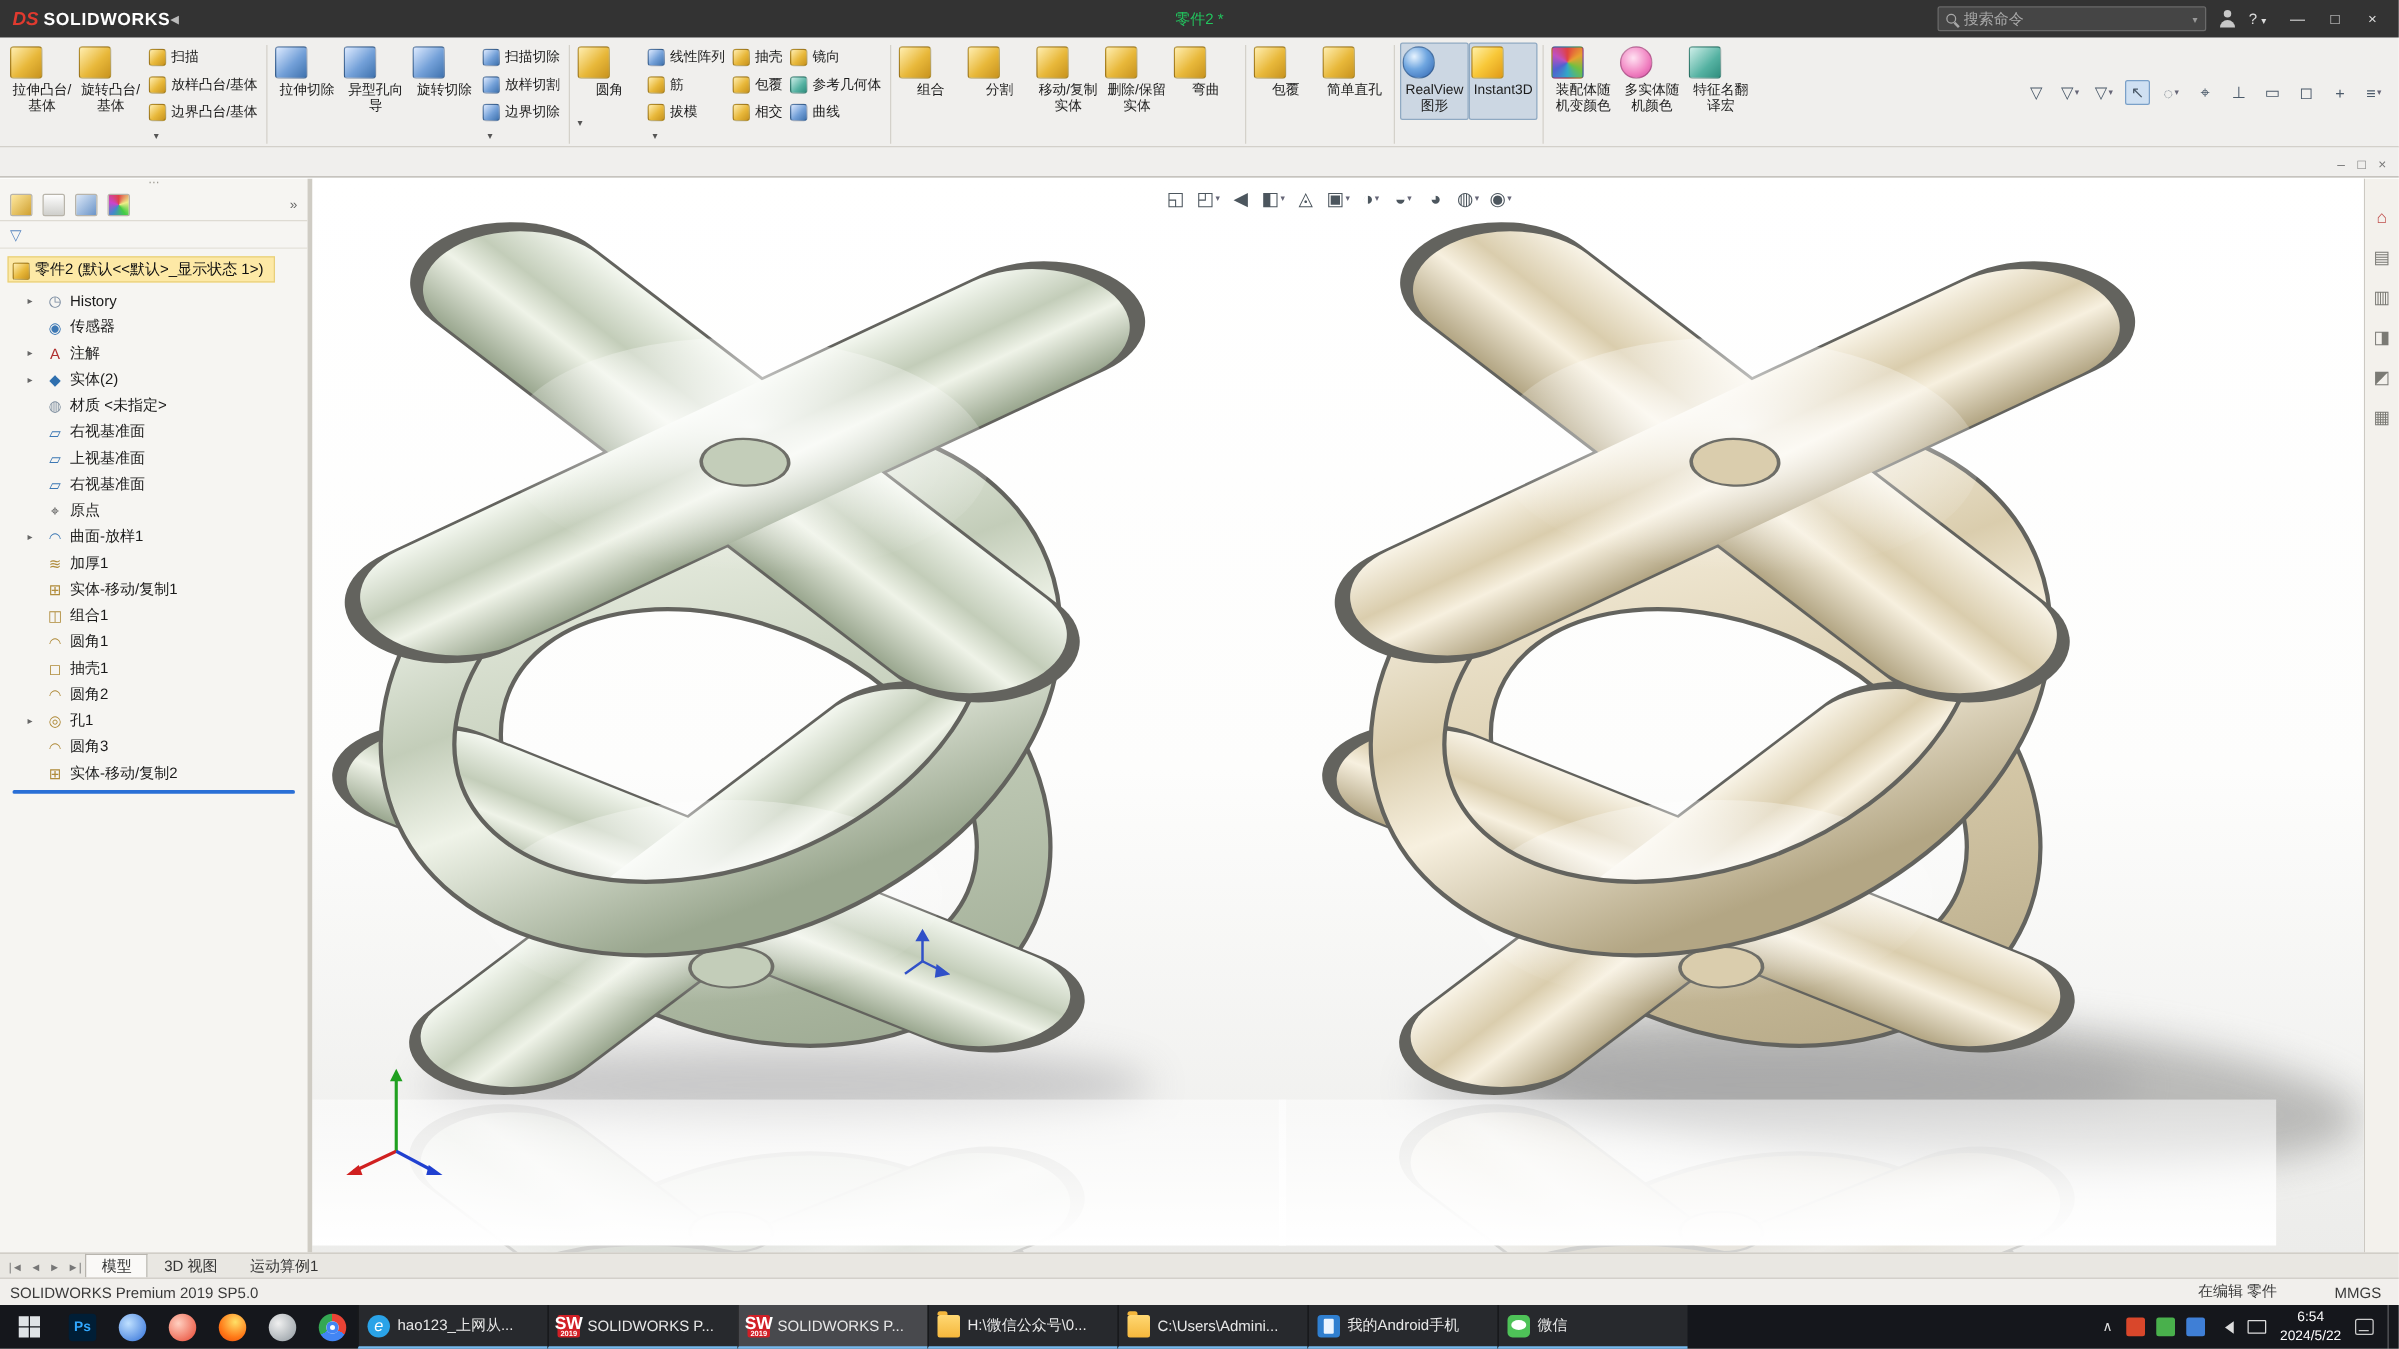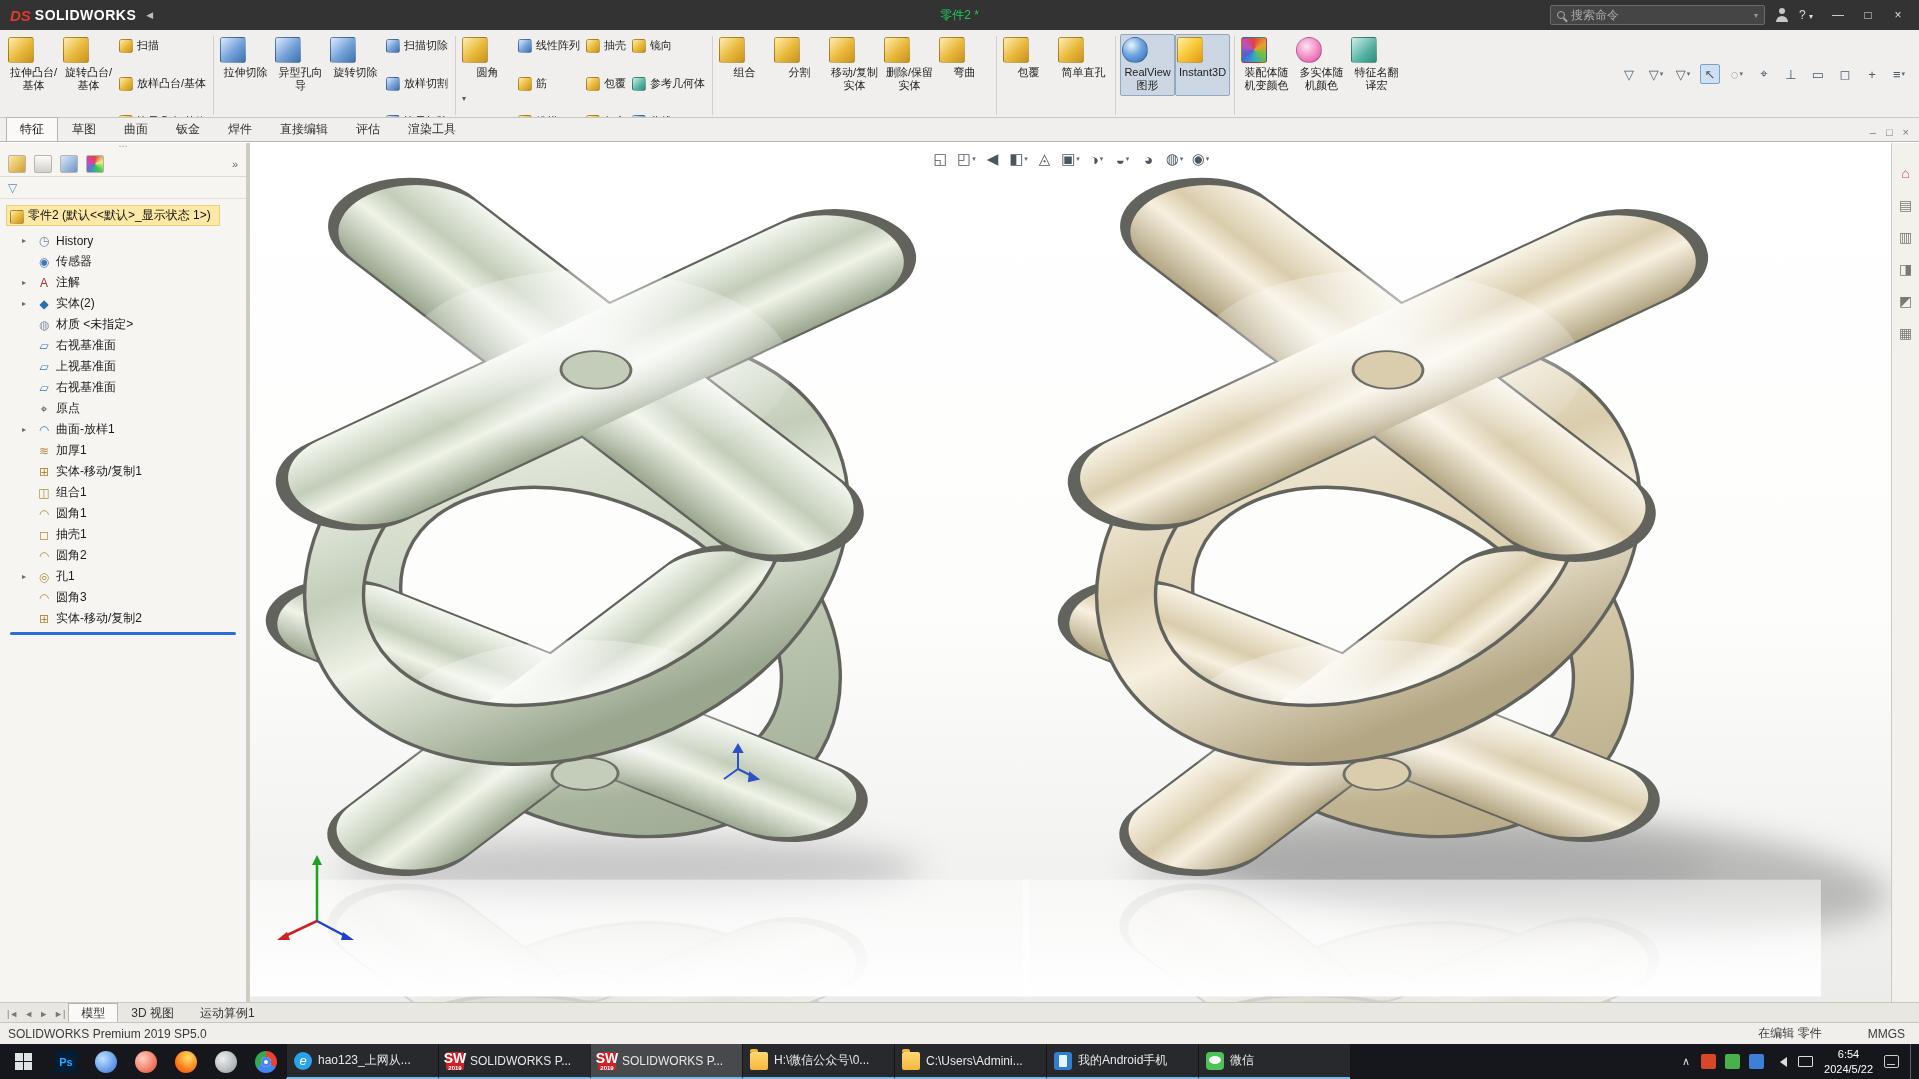--- a/index.html
+++ b/index.html
@@ -3,21 +3,21 @@
 <meta charset="utf-8">
 <style>
   *{margin:0;padding:0;box-sizing:border-box}
   html,body{width:1919px;height:1079px;overflow:hidden;background:#fff;
     font-family:"Liberation Sans","DejaVu Sans",sans-serif;font-size:12px;color:#222}
 
   
   #titlebar{position:absolute;left:0;top:0;width:100%;height:30px;background:#333;
     display:flex;align-items:center;color:#e8e8e8;z-index:50}
   .dsmark{color:#e03a2f;font-weight:bold;font-style:italic;font-size:15px;margin:0 4px 0 10px}
-  .brand{color:#fff;font-weight:bold;font-size:14px;letter-spacing:.5px;margin-right:10px}
+  .brand{color:#fff;font-weight:bold;font-size:14px;letter-spacing:.5px;}
   .pin{color:#bbb;font-size:9px;margin-right:8px}
   .menu-item{padding:4px 8px;font-size:12px;color:#e8e8e8;cursor:default}
   #doc-title{position:absolute;left:50%;transform:translateX(-50%);color:#22c55e;font-size:12px}
   #tb-right{margin-left:auto;display:flex;align-items:center;gap:10px;padding-right:6px}
   #search-box{width:215px;height:20px;background:#454545;border:1px solid #6a6a6a;border-radius:2px;
     display:flex;align-items:center;gap:6px;padding:0 6px;color:#a8a8a8}
   .mag{width:8px;height:8px;border:1.5px solid #a8a8a8;border-radius:50%;position:relative;flex:none}
   .mag::after{content:'';position:absolute;width:5px;height:1.5px;background:#a8a8a8;
     transform:rotate(45deg);right:-4px;bottom:-2px}
   #search-box .caret{margin-left:auto;font-size:8px;color:#999}
@@ -38,21 +38,21 @@
   .ric{width:26px;height:26px;border-radius:3px;border:1px solid rgba(0,0,0,.22);flex:none}
   .ric.sm{width:14px;height:14px}
   .ic-gold{background:linear-gradient(135deg,#ffeeb0,#e8b83a 55%,#c8931e)}
   .ic-blue{background:linear-gradient(135deg,#ddeaff,#73a0d8 55%,#3f72ae)}
   .ic-teal{background:linear-gradient(135deg,#cdeee8,#55b2a2 60%,#2f8e7e)}
   .ic-sphere{border-radius:50%;background:radial-gradient(circle at 35% 30%,#e8f4ff,#6fa6e0 45%,#2f64b0)}
   .ic-i3d{background:linear-gradient(135deg,#fff0a8,#f8c838 50%,#e09a18)}
   .ic-pink{border-radius:50%;background:radial-gradient(circle at 40% 35%,#ffe2f2,#f080c0 60%,#d048a0)}
   .ic-multi{background:conic-gradient(#e04040,#e8a030,#70c040,#30a8c8,#5060d0,#c050c0,#e04040)}
   .rib-caret{font-size:8px;color:#555;margin-top:1px}
-  .rib-stack{display:flex;flex-direction:column;gap:21px;padding:3px 3px 0 3px;flex:none}
+  .rib-stack{display:flex;flex-direction:column;gap:5px;padding:3px 3px 0 3px;flex:none}
   .rib-small{display:flex;align-items:center;gap:4px;font-size:11px;height:17px;white-space:nowrap;color:#1c1c1c}
   .rib-sep{width:1px;align-self:stretch;background:#d4d1ca;margin:2px 4px;flex:none}
   #quick-tools{position:absolute;right:10px;top:34px;display:flex;gap:7px;align-items:center}
   .qt{min-width:20px;height:20px;display:flex;align-items:center;justify-content:center;
     color:#4b5a6a;font-size:13px;gap:1px;border:1px solid transparent;border-radius:2px}
   .qt.active{background:#cfe0f2;border-color:#7aa0c8}
   .qt .c{font-size:7px;color:#667}
 
   
   #tabrow{position:absolute;left:0;top:118px;width:100%;height:24px;background:#f0efed;
@@ -364,30 +364,20 @@
       <span class="ric ic-pink"></span>
       <div class="lbl">多实体随机颜色</div>
     </div>
     <div class="rib-big">
       <span class="ric ic-teal"></span>
       <div class="lbl">特征名翻译宏</div>
     </div>
   </div>
 
 <div id="tabrow">
-  <span id="cmtabs" style="display:flex">
-      <span class="cmtab active">特征</span>
-      <span class="cmtab">草图</span>
-      <span class="cmtab">曲面</span>
-      <span class="cmtab">钣金</span>
-      <span class="cmtab">焊件</span>
-      <span class="cmtab">直接编辑</span>
-      <span class="cmtab">评估</span>
-      <span class="cmtab">渲染工具</span>
-    </span>
   <span id="tabrow-right">
       <span>‒</span>
       <span>□</span>
       <span>×</span>
     </span>
 </div>
 
 <div id="main">
 
   <div id="sidepanel">

